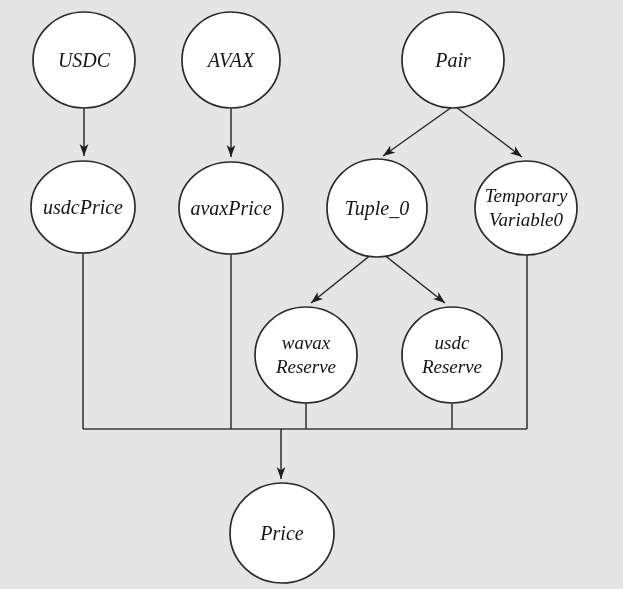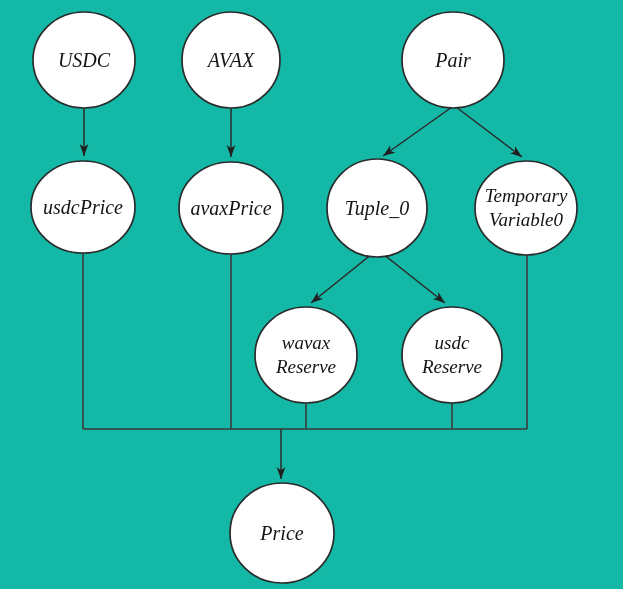--- a/index.html
+++ b/index.html
@@ -4,21 +4,21 @@
 <style>
   html, body {
     margin: 0;
     padding: 0;
     background: #ffffff;
   }
   .canvas {
     position: relative;
     width: 623px;
     height: 589px;
-    background: #14b8a6;
+    background: #e5e5e5;
     overflow: hidden;
   }
   svg { display: block; }
   .node-ellipse {
     fill: #ffffff;
     stroke: #2b2b2b;
     stroke-width: 1.7;
   }
   .edge {
     stroke: #2b2b2b;

